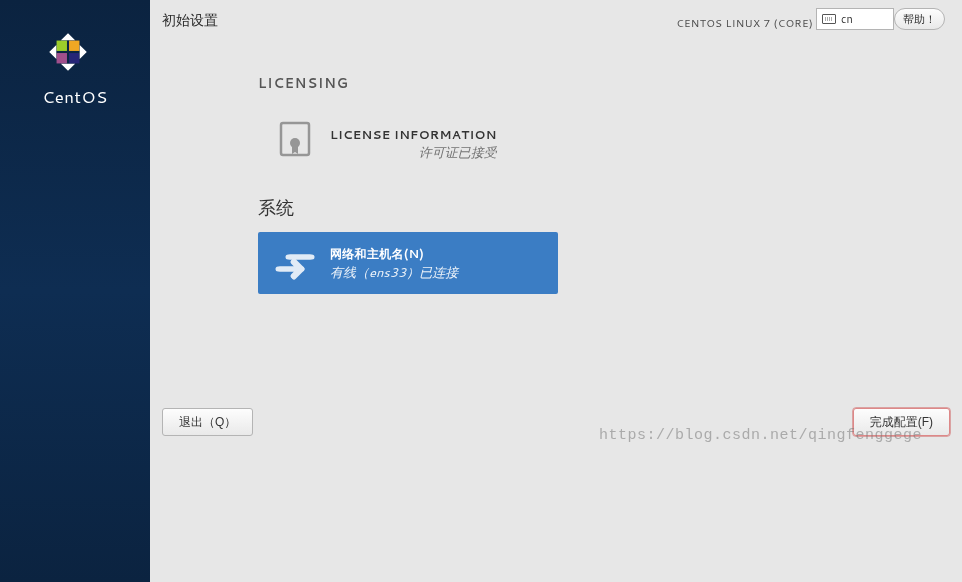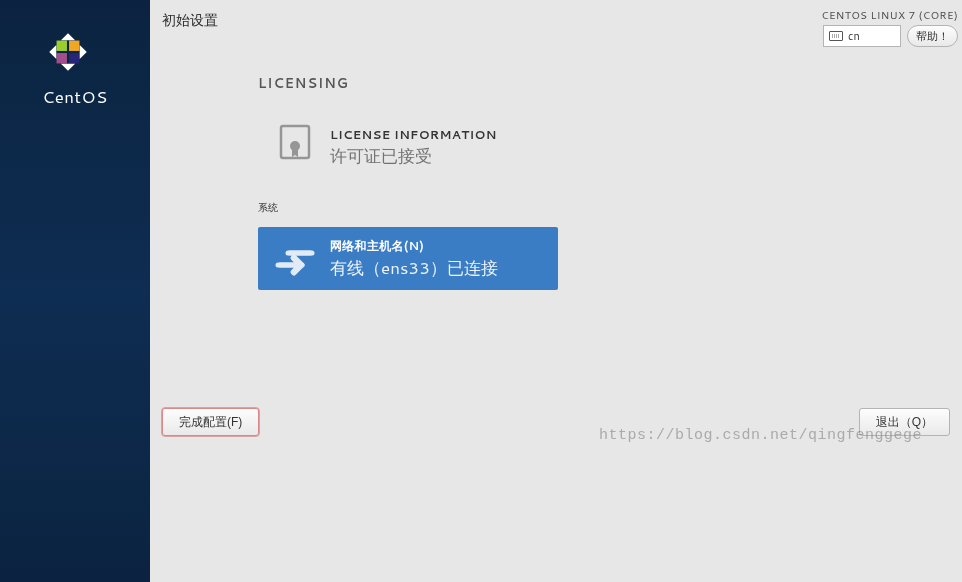--- a/index.html
+++ b/index.html
@@ -27,49 +27,47 @@
       flex-direction: column;
       gap: 6px;
     }
     .logo-svg { width: 52px; height: 52px; }
     .logo-text { font-size: 17px; font-weight: 400; letter-spacing: 0.5px; }
     .main {
       flex: 1;
       height: 446px;
       background: #e7e7e7;
       position: relative;
-      padding: 8px 4px 12px 12px;
+      padding: 8px 17px 12px 12px;
     }
     .top-bar {
       display: flex;
       justify-content: space-between;
       align-items: flex-start;
       height: 42px;
     }
     .title {
       font-size: 14px;
       color: #2b2b2b;
       padding-top: 2px;
     }
     .top-right {
       display: flex;
-      flex-direction: column;
+      flex-direction: row;
       align-items: flex-end;
       gap: 3px;
     }
     .distro-label {
       font-size: 10.5px;
       color: #4b4b4b;
       letter-spacing: 0.3px;
     }
     .top-right-row {
       display: flex;
-      gap: 6px;
-      align-items: center;
-      margin-left: 36px;
+      align-items: center;
     }
     .lang-selector {
       display: flex;
       align-items: center;
       background: #fff;
       border: 1px solid #b4b4b4;
       height: 22px;
       width: 78px;
       padding: 0 5px;
       gap: 5px;
@@ -124,25 +122,25 @@
       background: #3b7dc4;
       color: #fff;
     }
     .spoke-icon {
       width: 42px; height: 42px;
       display: flex; align-items: center; justify-content: center;
       opacity: 0.85;
     }
     .spoke-texts { display: flex; flex-direction: column; }
     .spoke-title { font-size: 12px; font-weight: 700; letter-spacing: 0.3px; }
-    .spoke-sub { font-size: 17px; opacity: 0.9; }
+    .spoke-sub { font-size: 13px; font-style: italic; opacity: 0.9; text-align: right; }
     .spoke.normal .spoke-title { color: #333; margin-top: 10px; }
     .spoke.normal .spoke-sub { color: #666; }
     .section2-title {
-      font-size: 10px;
+      font-size: 18px;
       color: #333;
       margin-bottom: 12px;
     }
     .bottom-bar {
       position: absolute;
       left: 12px; right: 12px; bottom: 10px;
       display: flex;
       justify-content: space-between;
       align-items: center;
     }
@@ -250,22 +248,22 @@
         </svg>
       </div>
       <div class="spoke-texts">
         <div class="spoke-title">网络和主机名(N)</div>
         <div class="spoke-sub">有线（ens33）已连接</div>
       </div>
     </div>
   </div>
 
   <div class="bottom-bar">
+    <button class="btn">
+      <span>退出（Q）</span>
+    </button>
     <button class="btn finish">
       <span>完成配置(F)</span>
     </button>
-    <button class="btn">
-      <span>退出（Q）</span>
-    </button>
   </div>
 
   <div class="watermark">https://blog.csdn.net/qingfenggege</div>
 </div>
 
 </body></html>

